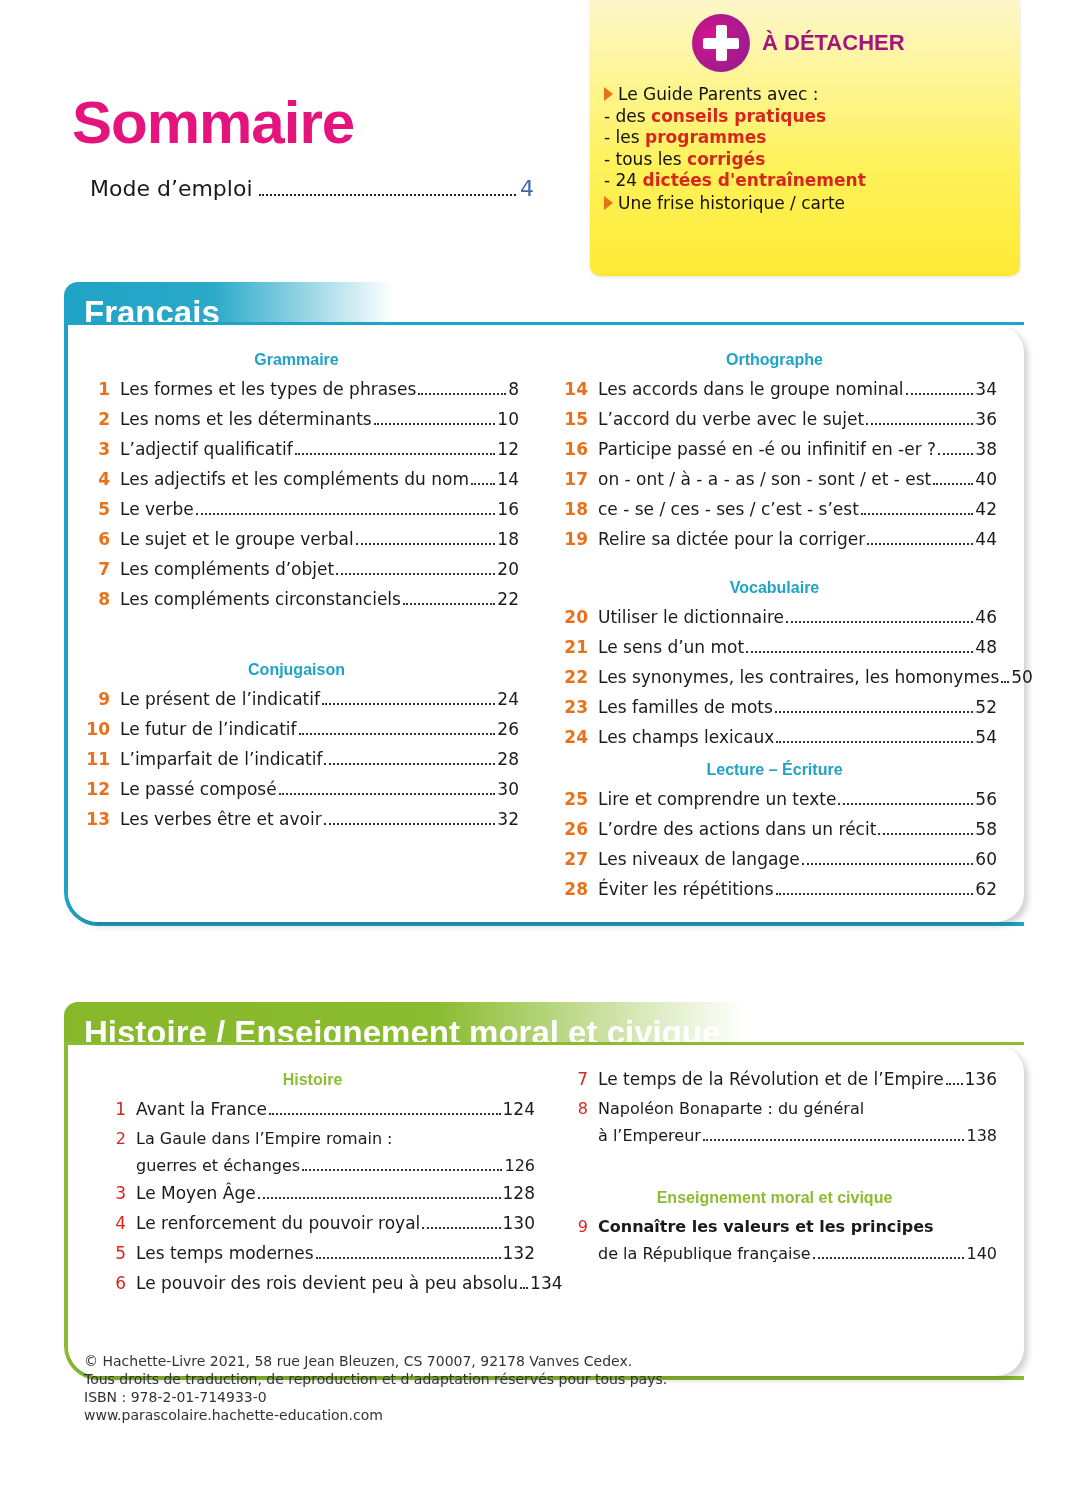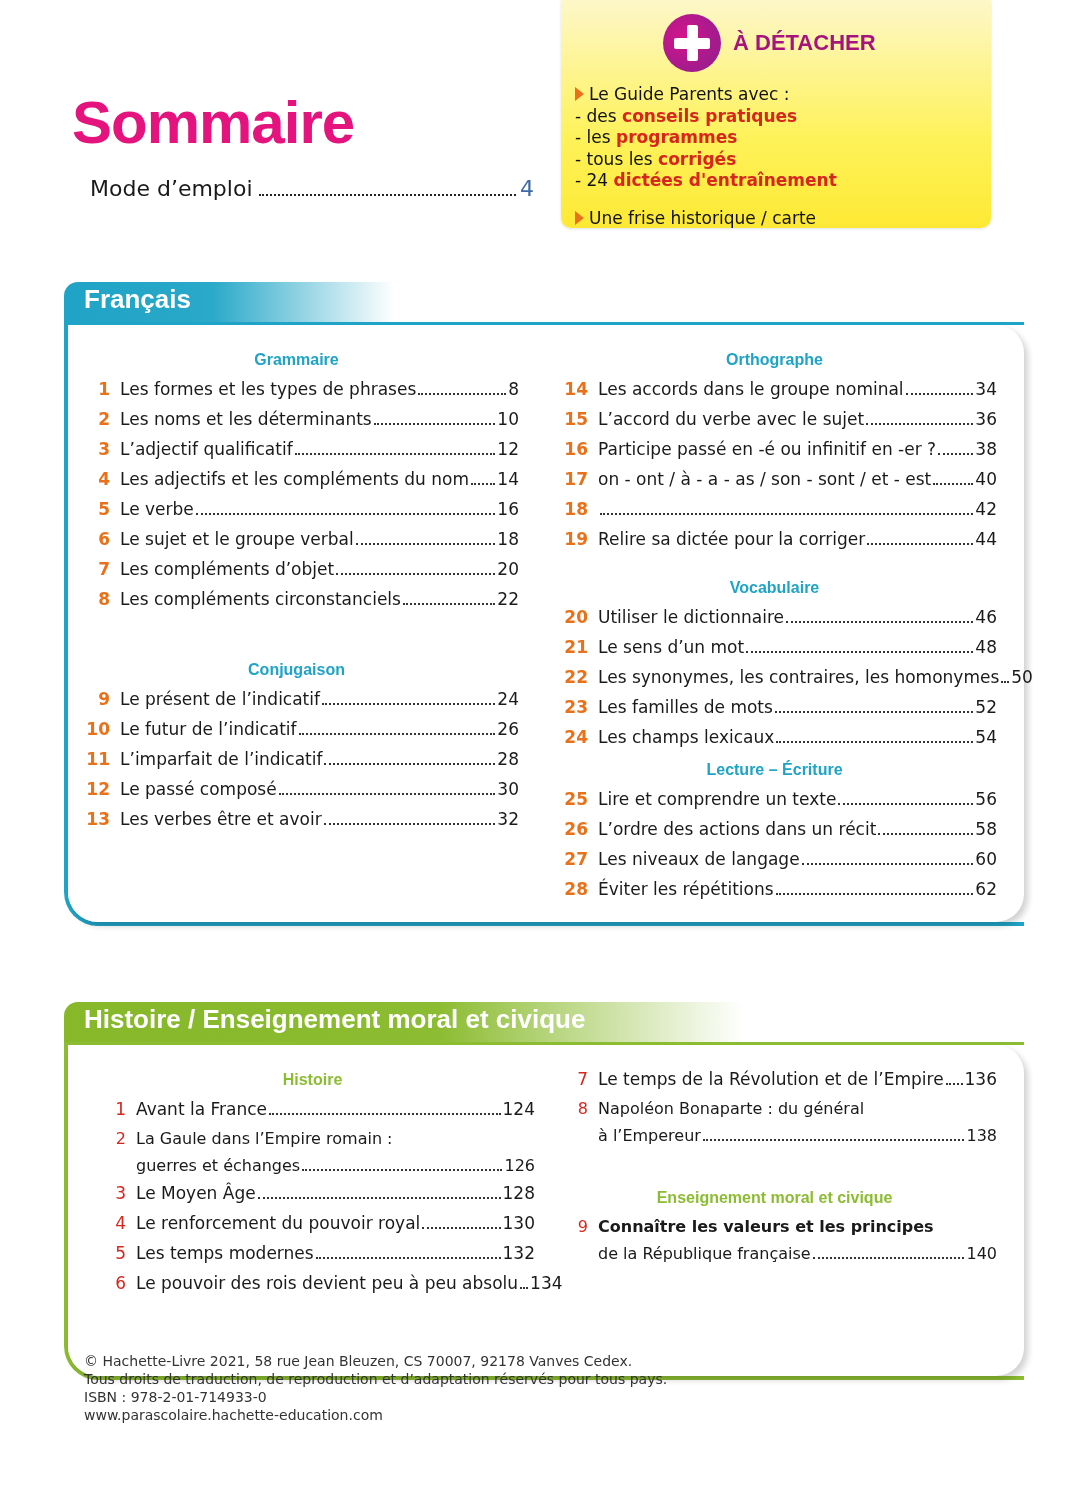--- a/index.html
+++ b/index.html
@@ -5,41 +5,41 @@
   html, body { margin:0; padding:0; }
   body { width:1083px; height:1500px; background:#ffffff; position:relative; overflow:hidden;
          font-family:"DejaVu Sans", sans-serif; color:#1a1a1a; }
   .title { position:absolute; left:72px; top:88px; font-size:60px; font-weight:bold; color:#e4137d;
            font-family:"Liberation Sans", sans-serif; letter-spacing:-1px; margin:0; }
   .mode { position:absolute; left:90px; top:176px; width:444px; display:flex; align-items:baseline;
           font-size:22px; }
   .mode .dots { flex:1; border-bottom:2px dotted #222; margin:0 4px 6px 6px; }
   .mode .pg { color:#3d6aa6; }
 
-  .detach { position:absolute; left:561px; top:0; width:430px; height:228px; border-radius:0 0 10px 10px;
+  .detach { position:absolute; left:590px; top:0; width:430px; height:276px; border-radius:0 0 10px 10px;
             background:linear-gradient(#fdf7c9, #fef25b 60%, #fde934); box-shadow:0 1px 3px rgba(0,0,0,0.12); }
   .detach-head { position:absolute; left:102px; top:14px; display:flex; align-items:center; }
   .plus { width:58px; height:58px; border-radius:50%; background:radial-gradient(circle at 35% 40%, #d4148a, #8a1f8f);
           position:relative; }
   .plus:before { content:""; position:absolute; left:24px; top:11px; width:11px; height:36px; background:#fff; border-radius:2px; }
   .plus:after { content:""; position:absolute; left:11px; top:24px; width:36px; height:11px; background:#fff; border-radius:2px; }
   .detach-title { margin-left:12px; font-size:22px; font-weight:bold; color:#a5137d; font-family:"Liberation Sans", sans-serif; }
   .detach-list { position:absolute; left:14px; top:84px; font-size:17px; line-height:21.5px; color:#111; }
   .detach-list .red { color:#d7261e; font-weight:bold; }
   .tri { display:inline-block; width:0; height:0; border-top:7px solid transparent; border-bottom:7px solid transparent;
          border-left:9px solid #e8711a; margin-right:5px; vertical-align:-1px; }
-  .detach-list .last { margin-top:16px; }
+  .detach-list .last { margin-top:1px; }
 
   .section { position:absolute; left:64px; border-radius:0 0 28px 28px; background:#fff; }
   .sec-fr { top:282px; width:960px; height:644px; }
   .sec-hi { top:1002px; width:960px; height:378px; }
   .sec-band { position:absolute; left:0; top:0; height:42px; width:330px; border-radius:14px 0 0 0; }
   .sec-fr .sec-band { background:linear-gradient(90deg,#1fa3c6 0%, #2aa9c9 45%, rgba(255,255,255,0) 100%); }
   .sec-hi .sec-band { width:680px; background:linear-gradient(90deg,#86b82a 0%, #8cbc31 55%, rgba(255,255,255,0) 100%); }
-  .sec-title { position:absolute; left:20px; top:2px; font-size:26px; font-weight:bold; color:#fff;
+  .sec-title { position:absolute; left:20px; top:12px; font-size:33px; font-weight:bold; color:#fff;
                font-family:"Liberation Sans", sans-serif; }
   .sec-frame { position:absolute; left:0; top:40px; right:0; bottom:0; border-left:4px solid; border-bottom:4px solid;
                border-radius:0 0 0 34px; }
   .sec-fr .sec-frame { border-color:#1fa3c6; }
   .sec-hi .sec-frame { border-color:#8cbc31; }
   .sec-line { position:absolute; left:0; top:40px; right:0; height:3px; }
   .sec-fr .sec-line { background:#1fa3c6; }
   .sec-hi .sec-line { background:#8cbc31; }
   .sec-card { position:absolute; left:4px; top:43px; right:0; bottom:4px; background:#fff; border-radius:0 28px 28px 30px;
               box-shadow:4px 4px 6px rgba(0,0,0,0.18); }
@@ -206,20 +206,21 @@
           <span class="pg">38</span>
         </div>
         <div class="row">
           <span class="num">17</span>
           <span class="lbl">on - ont / à - a - as / son - sont / et - est</span>
           <span class="dots"></span>
           <span class="pg">40</span>
         </div>
         <div class="row">
           <span class="num">18</span>
+          <span class="lbl">ce - se / ces - ses / c’est - s’est</span>
           <span class="dots"></span>
           <span class="pg">42</span>
         </div>
         <div class="row">
           <span class="num">19</span>
           <span class="lbl">Relire sa dictée pour la corriger</span>
           <span class="dots"></span>
           <span class="pg">44</span>
         </div>
       </div>

